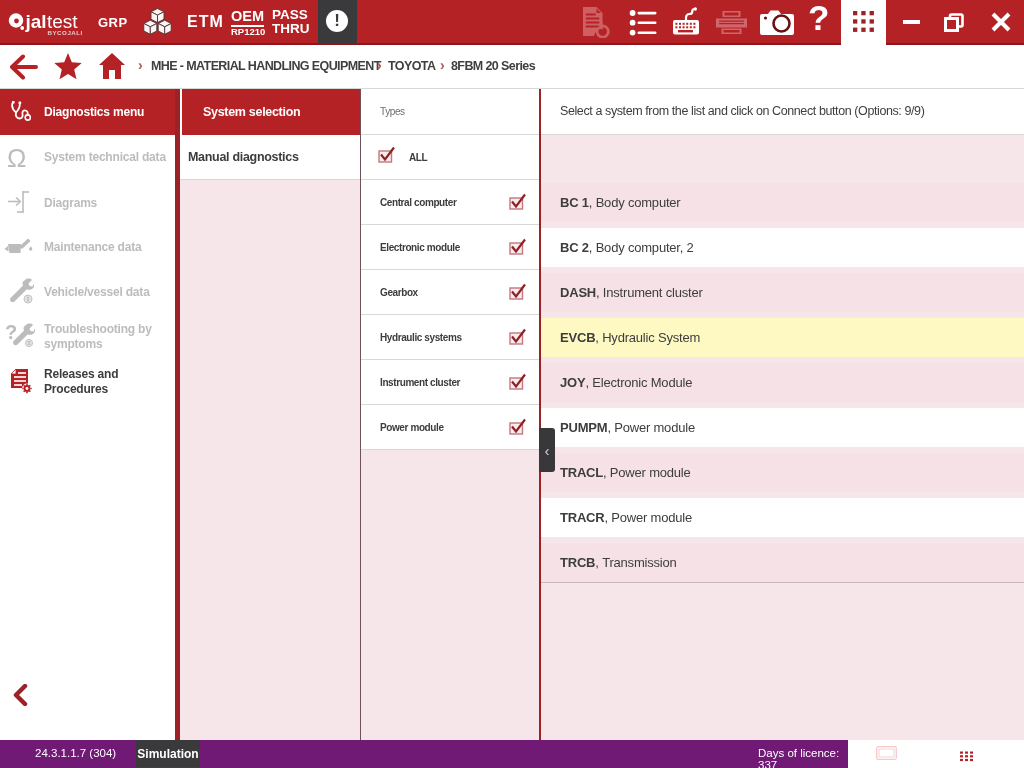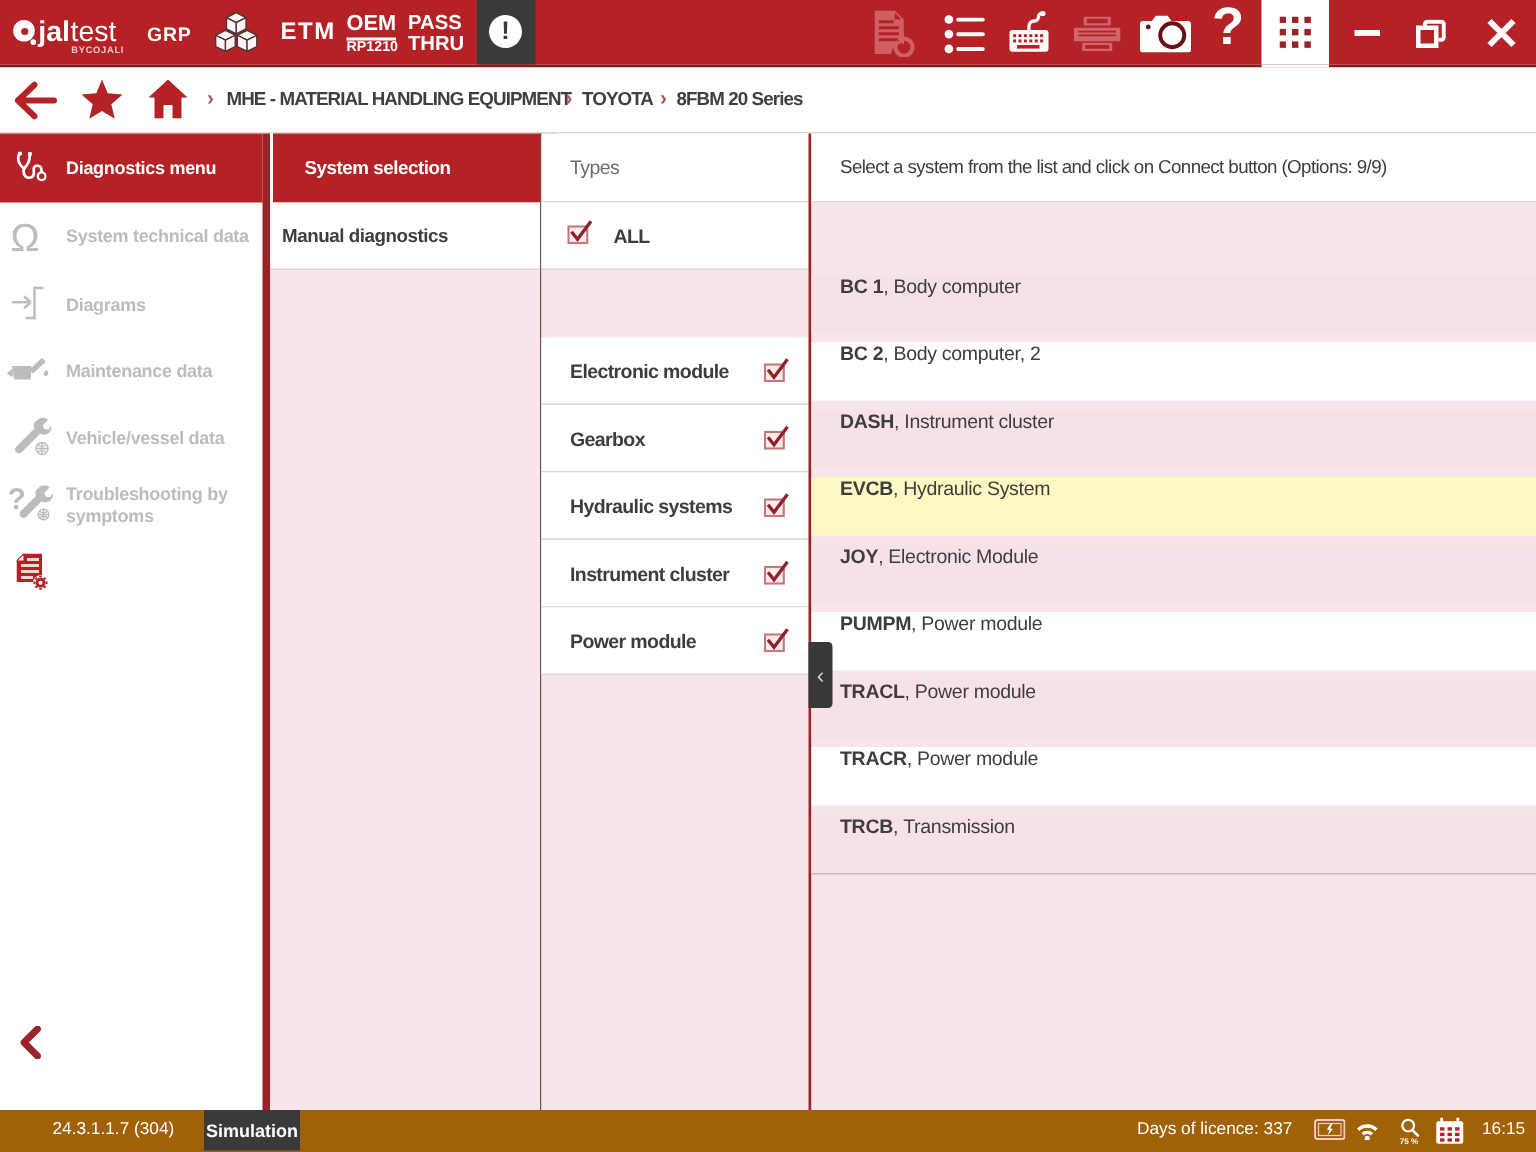--- a/index.html
+++ b/index.html
@@ -33,41 +33,41 @@
   #colB-hdr { position:absolute; left:2px; top:0; width:188px; height:46px; background:#b52225;
       color:#fff; font-weight:bold; font-size:12.5px; letter-spacing:-0.3px; line-height:46px; padding-left:21px; }
   #colB-item { position:absolute; left:0; top:46px; width:180px; height:45px; background:#fff; border-bottom:1px solid #ded3d5;
       color:#3d3d3d; font-weight:bold; font-size:12.5px; letter-spacing:-0.3px; line-height:45px; padding-left:8px; }
   #divBC { position:absolute; left:360px; top:0; width:1px; height:651px; background:#6d5256; }
 
   
   #colC { position:absolute; left:361px; top:0; width:178px; height:651px; background:#f7e6e9; }
   .crow { position:absolute; left:0; width:178px; height:45px; background:#fff; border-bottom:1px solid #d8d8d8; }
   .crow .lbl { position:absolute; left:19px; top:0; height:100%; display:flex; align-items:center;
-      font-weight:bold; font-size:13px; letter-spacing:-0.4px; color:#3d3d3d; }
+      font-weight:bold; font-size:10px; letter-spacing:-0.4px; color:#3d3d3d; }
   #divCD { position:absolute; left:539px; top:0; width:2px; height:651px; background:#9b2227; }
 
   
   #colD { position:absolute; left:541px; top:0; width:483px; height:651px; background:#f7e6e9; }
   #colD-hdr { position:absolute; left:0; top:0; width:483px; height:46px; background:#fff;
       border-bottom:1px solid #d8d8d8; color:#3d3d3d; font-size:12.5px; letter-spacing:-0.4px; line-height:45px; padding-left:19px; }
   #searchrow { position:absolute; left:0; top:46px; width:483px; height:45px; background:#fff; }
   #searchbox { position:absolute; left:7px; top:6px; width:252px; height:30px; border:2px solid #2f2f2f;
       background:#fff; color:#8a8a8a; font-size:13.5px; line-height:26px; padding-left:12px; }
   .sysrow { position:absolute; left:0; width:483px; height:39px; font-size:13px; letter-spacing:-0.2px; color:#3d3d3d;
-      display:flex; padding-left:19px; }
+      display:flex; align-items:center; padding-left:19px; }
   .sysrow b { font-weight:bold; }
   #listline { position:absolute; left:0; top:493px; width:483px; height:1px; background:#c9b8bb; }
 
   
   #handle { position:absolute; left:539px; top:339px; width:16px; height:44px; background:#38383a;
       border-radius:0 3px 3px 0; color:#d5d5d5; font-size:15px; display:flex; align-items:center; justify-content:center; }
 
   
-  #statusbar { position:absolute; left:0; top:740px; width:1024px; height:28px; background:#a16207; color:#fff; font-size:11.5px; }
+  #statusbar { position:absolute; left:0; top:740px; width:848px; height:28px; background:#701a75; color:#fff; font-size:11.5px; }
   #simbox { position:absolute; left:136px; top:0; width:64px; height:27px; background:#3a3a3c;
       color:#fff; font-weight:bold; font-size:12px; text-align:center; line-height:28px; }
 </style>
 </head>
 <body>
 <div id="app">
 
   <div id="titlebar">
 
     <svg class="abs" style="left:8px;top:6px" width="75" height="32" viewBox="0 0 75 32">
@@ -217,20 +217,21 @@
   <div id="main">
 
     <div id="colA">
       <div class="sideitem" style="top:0;height:46px;background:#b52225;"></div>
       <div class="side-label" style="top:16px;color:#fff;">Diagnostics menu</div>
       <div class="side-label" style="top:61px;">System technical data</div>
       <div class="side-label" style="top:107px;">Diagrams</div>
       <div class="side-label" style="top:151px;">Maintenance data</div>
       <div class="side-label" style="top:196px;">Vehicle/vessel data</div>
       <div class="side-label" style="top:233px;">Troubleshooting by<br>symptoms</div>
+      <div class="side-label" style="top:278px;color:#3d3d3d;">Releases and<br>Procedures</div>
 
       <svg class="abs" style="left:11px;top:12px" width="20" height="22" viewBox="0 0 20 22">
         <path d="M2 1 C0.5 4 1 8 5 11.5 C8 8 9.5 4.5 8.5 1.5" fill="none" stroke="#fff" stroke-width="1.8"></path>
         <path d="M5 11.5 C4 15 6 17.5 8.5 17.5 C11 17.5 12 15.5 11.5 13 C11 10.5 12.5 9 14.5 9.5 C16.5 10 17 12 16.5 14" fill="none" stroke="#fff" stroke-width="1.8"></path>
         <circle cx="16.8" cy="16.5" r="2.6" fill="none" stroke="#fff" stroke-width="1.6"></circle>
         <rect x="1" y="0" width="2.6" height="2.6" rx="0.6" fill="#fff"></rect>
         <rect x="7.6" y="0.4" width="2.6" height="2.6" rx="0.6" fill="#fff"></rect>
       </svg>
 
       <div class="abs" style="left:7px;top:54px;font-size:26px;color:#bcbcbc;">Ω</div>
@@ -306,20 +307,27 @@
     <div id="colC">
       <div class="crow" style="top:0;height:46px;">
           <span class="lbl" style="font-weight:normal;color:#6d6d6d;">Types</span>
         </div>
       <div class="crow" style="top:46px;">
         <svg class="abs" style="left:17px;top:11px" width="19" height="18" viewBox="0 0 19 18">
             <rect x="1" y="5" width="12.5" height="11" fill="#f8ecee" stroke="#c4777c" stroke-width="1.4"></rect>
             <path d="M3 8.5 L7 13.5 L16 1.5" fill="none" stroke="#8e2227" stroke-width="2.2"></path>
           </svg>
         <span class="lbl" style="left:48px;">ALL</span>
+      </div>
+      <div class="crow" style="top:91px;">
+          <span class="lbl">Central computer</span>
+        <svg class="abs" style="left:148px;top:13px" width="19" height="18" viewBox="0 0 19 18">
+            <rect x="1" y="5" width="12.5" height="11" fill="#f8ecee" stroke="#c4777c" stroke-width="1.4"></rect>
+            <path d="M3 8.5 L7 13.5 L16 1.5" fill="none" stroke="#8e2227" stroke-width="2.2"></path>
+          </svg>
       </div>
       <div class="crow" style="top:136px;">
           <span class="lbl">Electronic module</span>
         <svg class="abs" style="left:148px;top:13px" width="19" height="18" viewBox="0 0 19 18">
             <rect x="1" y="5" width="12.5" height="11" fill="#f8ecee" stroke="#c4777c" stroke-width="1.4"></rect>
             <path d="M3 8.5 L7 13.5 L16 1.5" fill="none" stroke="#8e2227" stroke-width="2.2"></path>
           </svg>
       </div>
       <div class="crow" style="top:181px;">
           <span class="lbl">Gearbox</span>

